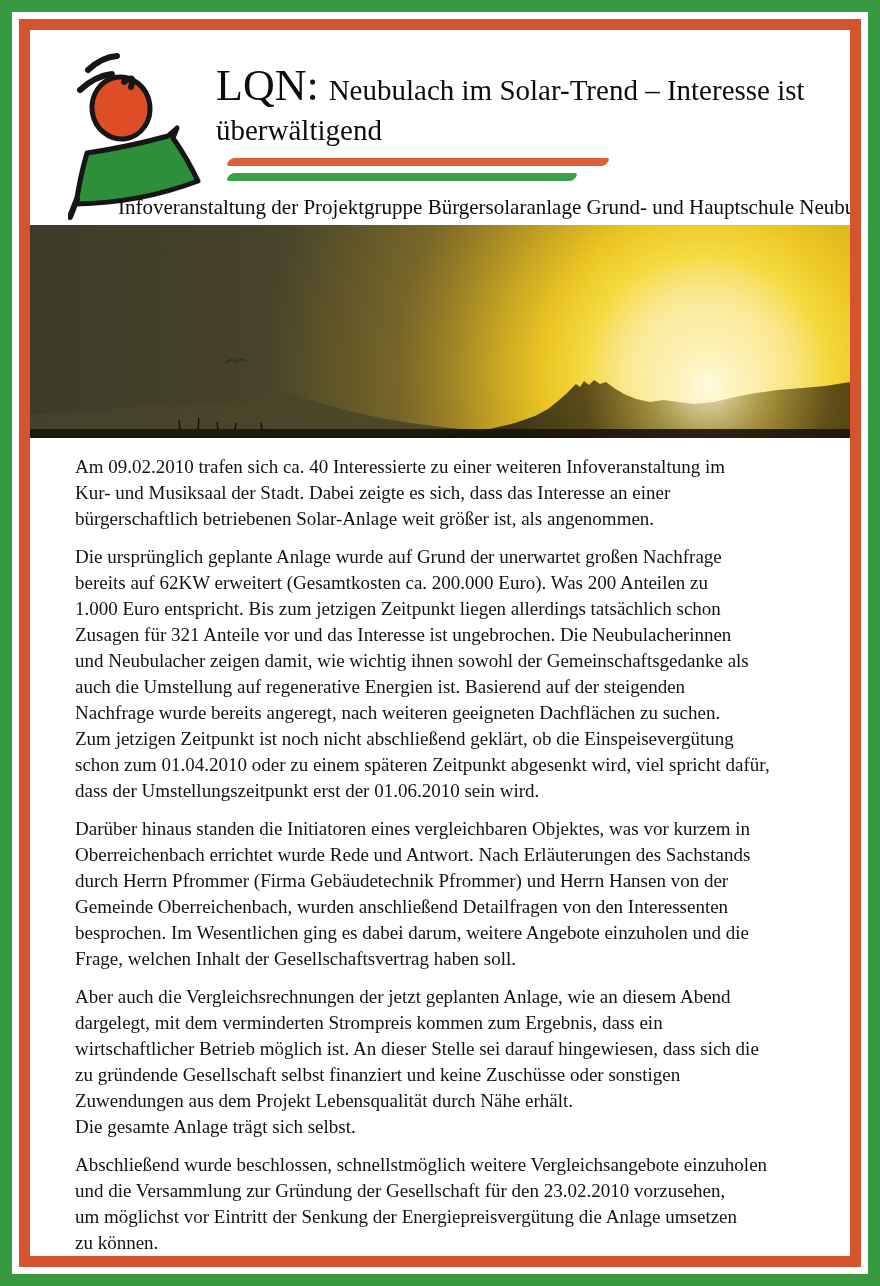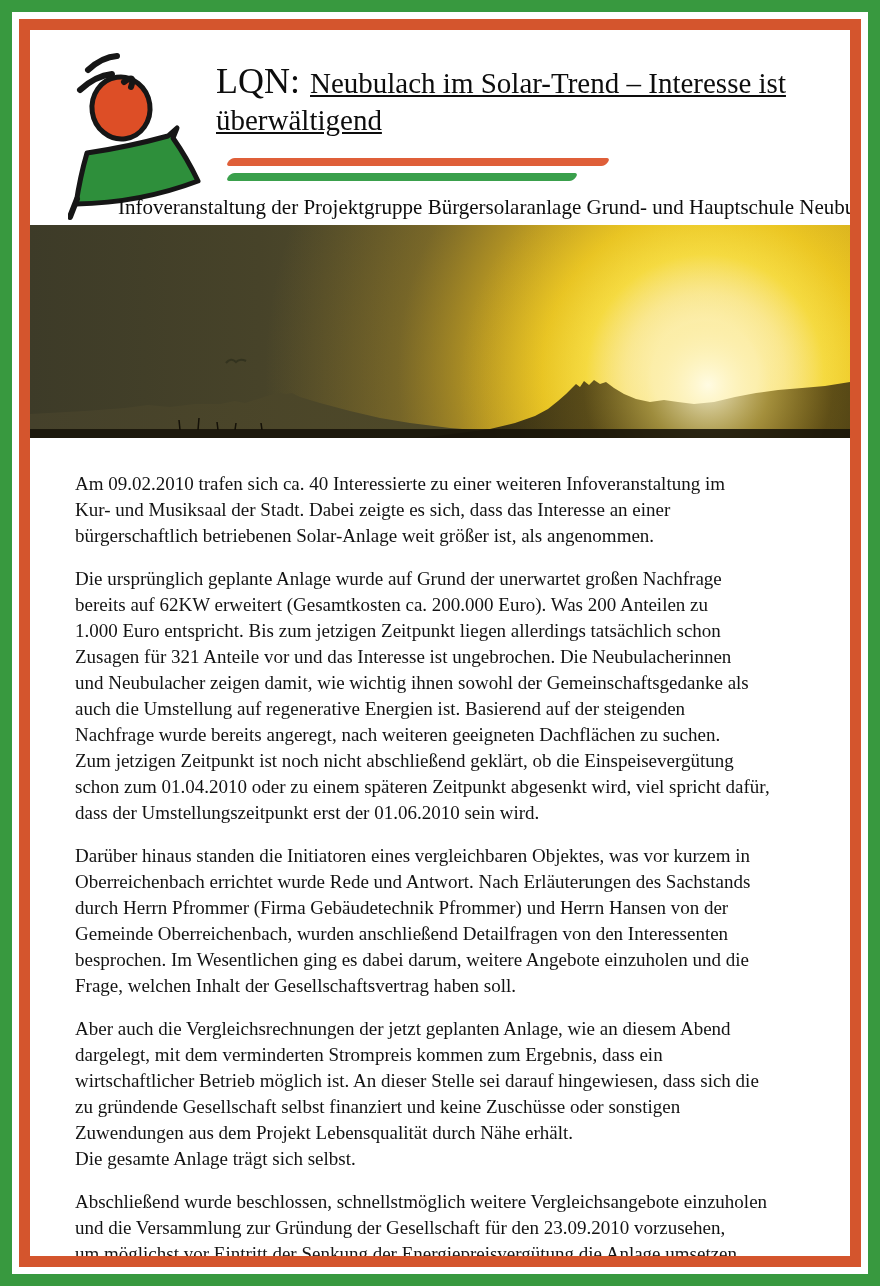--- a/index.html
+++ b/index.html
@@ -8,33 +8,33 @@
     font-family:"Liberation Serif", serif;color:#131313;overflow:hidden;
   }
   .frame-green{position:absolute;inset:0;border:12px solid var(--border_green,#38993f);box-sizing:border-box;}
   .frame-orange{position:absolute;inset:19px;border:11px solid var(--border_orange,#d4552d);box-sizing:border-box;}
   .content{position:absolute;inset:30px;background:#ffffff;overflow:hidden;}
 
   .logo{position:absolute;left:38px;top:20px;width:150px;height:180px;}
   .ink{fill:none;stroke:#161616;stroke-width:6;stroke-linecap:round;}
 
   .title{position:absolute;left:186px;top:30px;width:636px;line-height:1.2;color:#0d0d0d;}
-  .title .prefix{font-size:36px;}
-  .title .rest{font-size:29px;margin-left:10px;white-space:pre-line;text-decoration:underline;}
+  .title .prefix{font-size:44px;}
+  .title .rest{font-size:29px;margin-left:10px;white-space:pre-line;}
 
   .stripe{position:absolute;height:8px;border-radius:4px;transform:skewX(-35deg);}
   .stripe.orange{left:198px;top:128px;width:380px;background:var(--stripe_orange,#df5f39);}
   .stripe.green{left:198px;top:143px;width:348px;background:var(--stripe_green,#3aa04c);}
 
   .subtitle{position:absolute;left:88px;top:165px;width:732px;font-size:21px;color:#0d0d0d;white-space:nowrap;}
 
   .photo{position:absolute;left:0;top:195px;width:820px;height:213px;display:block;}
 
   .article{position:absolute;left:45px;top:424px;width:778px;font-size:19px;line-height:26px;}
-  .article p{margin:17px 0 12px 0;white-space:pre-line;}
+  .article p{margin:0 0 12px 0;white-space:pre-line;}
 </style>
 </head>
 <body>
 
 <div class="frame-green"></div>
 <div class="frame-orange"></div>
 
 <div class="content">
 
   <svg class="logo" viewBox="0 0 150 180" aria-hidden="true">
@@ -123,18 +123,18 @@
 Gemeinde Oberreichenbach, wurden anschließend Detailfragen von den Interessenten
 besprochen. Im Wesentlichen ging es dabei darum, weitere Angebote einzuholen und die
 Frage, welchen Inhalt der Gesellschaftsvertrag haben soll.</p>
     <p>Aber auch die Vergleichsrechnungen der jetzt geplanten Anlage, wie an diesem Abend
 dargelegt, mit dem verminderten Strompreis kommen zum Ergebnis, dass ein
 wirtschaftlicher Betrieb möglich ist. An dieser Stelle sei darauf hingewiesen, dass sich die
 zu gründende Gesellschaft selbst finanziert und keine Zuschüsse oder sonstigen
 Zuwendungen aus dem Projekt Lebensqualität durch Nähe erhält.
 Die gesamte Anlage trägt sich selbst.</p>
     <p>Abschließend wurde beschlossen, schnellstmöglich weitere Vergleichsangebote einzuholen
-und  die Versammlung zur Gründung der Gesellschaft für den 23.09.2010 vorzusehen,
+und  die Versammlung zur Gründung der Gesellschaft für den 23.02.2010 vorzusehen,
 um möglichst vor Eintritt der Senkung der Energiepreisvergütung die Anlage umsetzen
 zu können.</p>
   </div>
 
 </div>
 
 </body></html>

